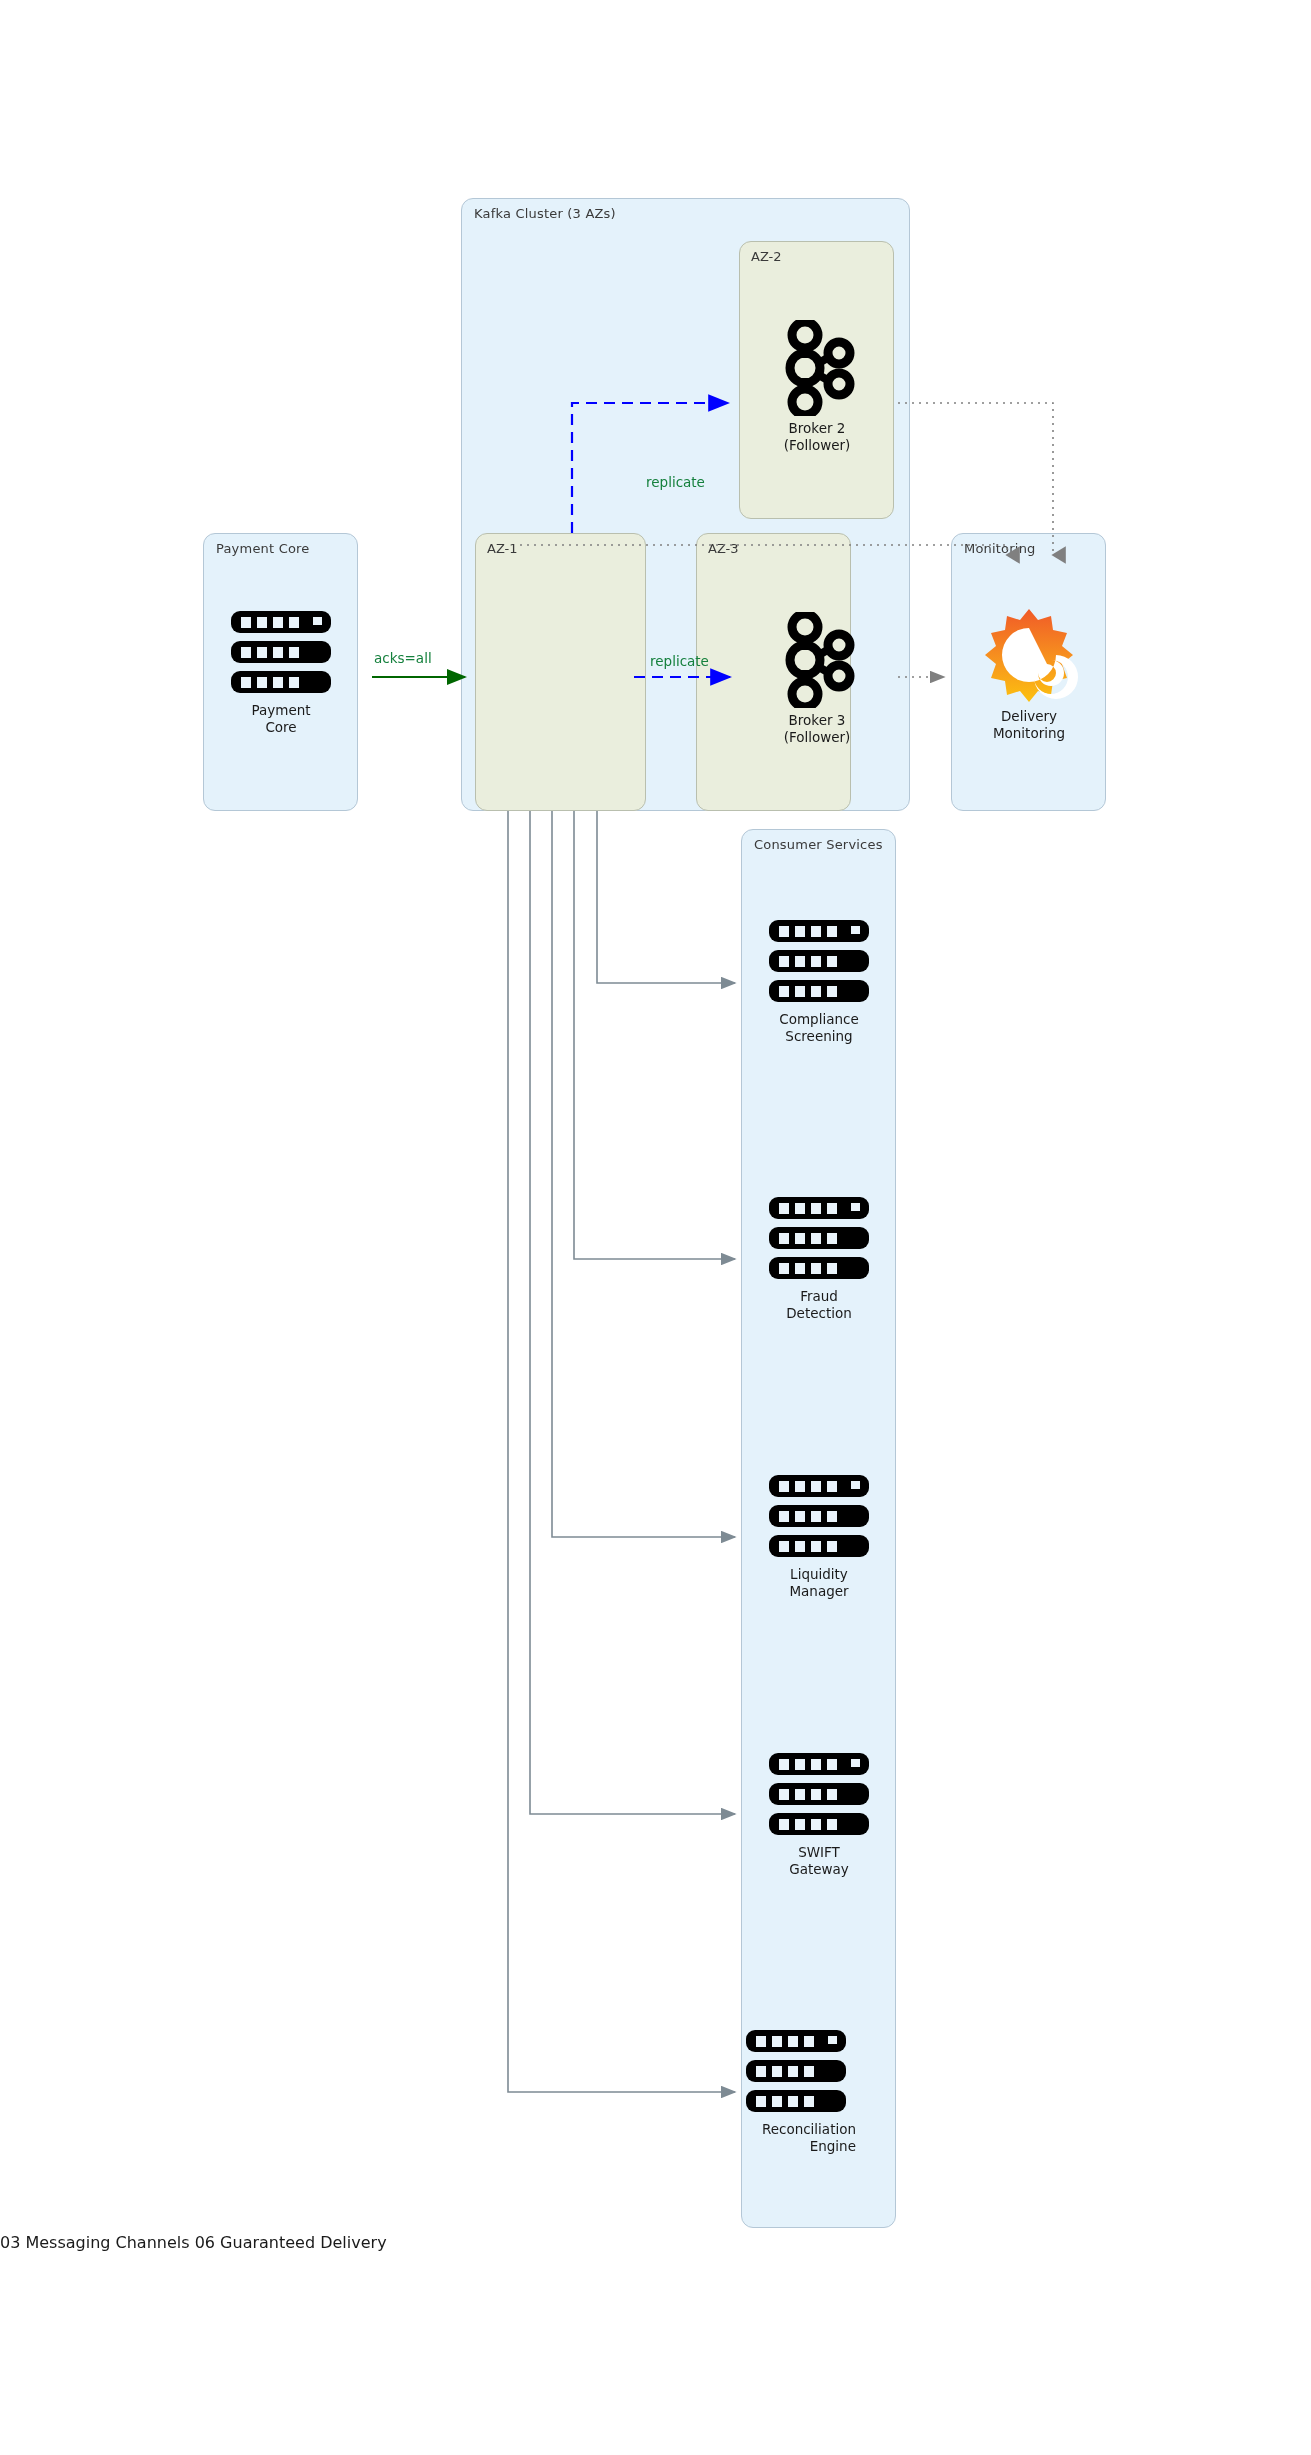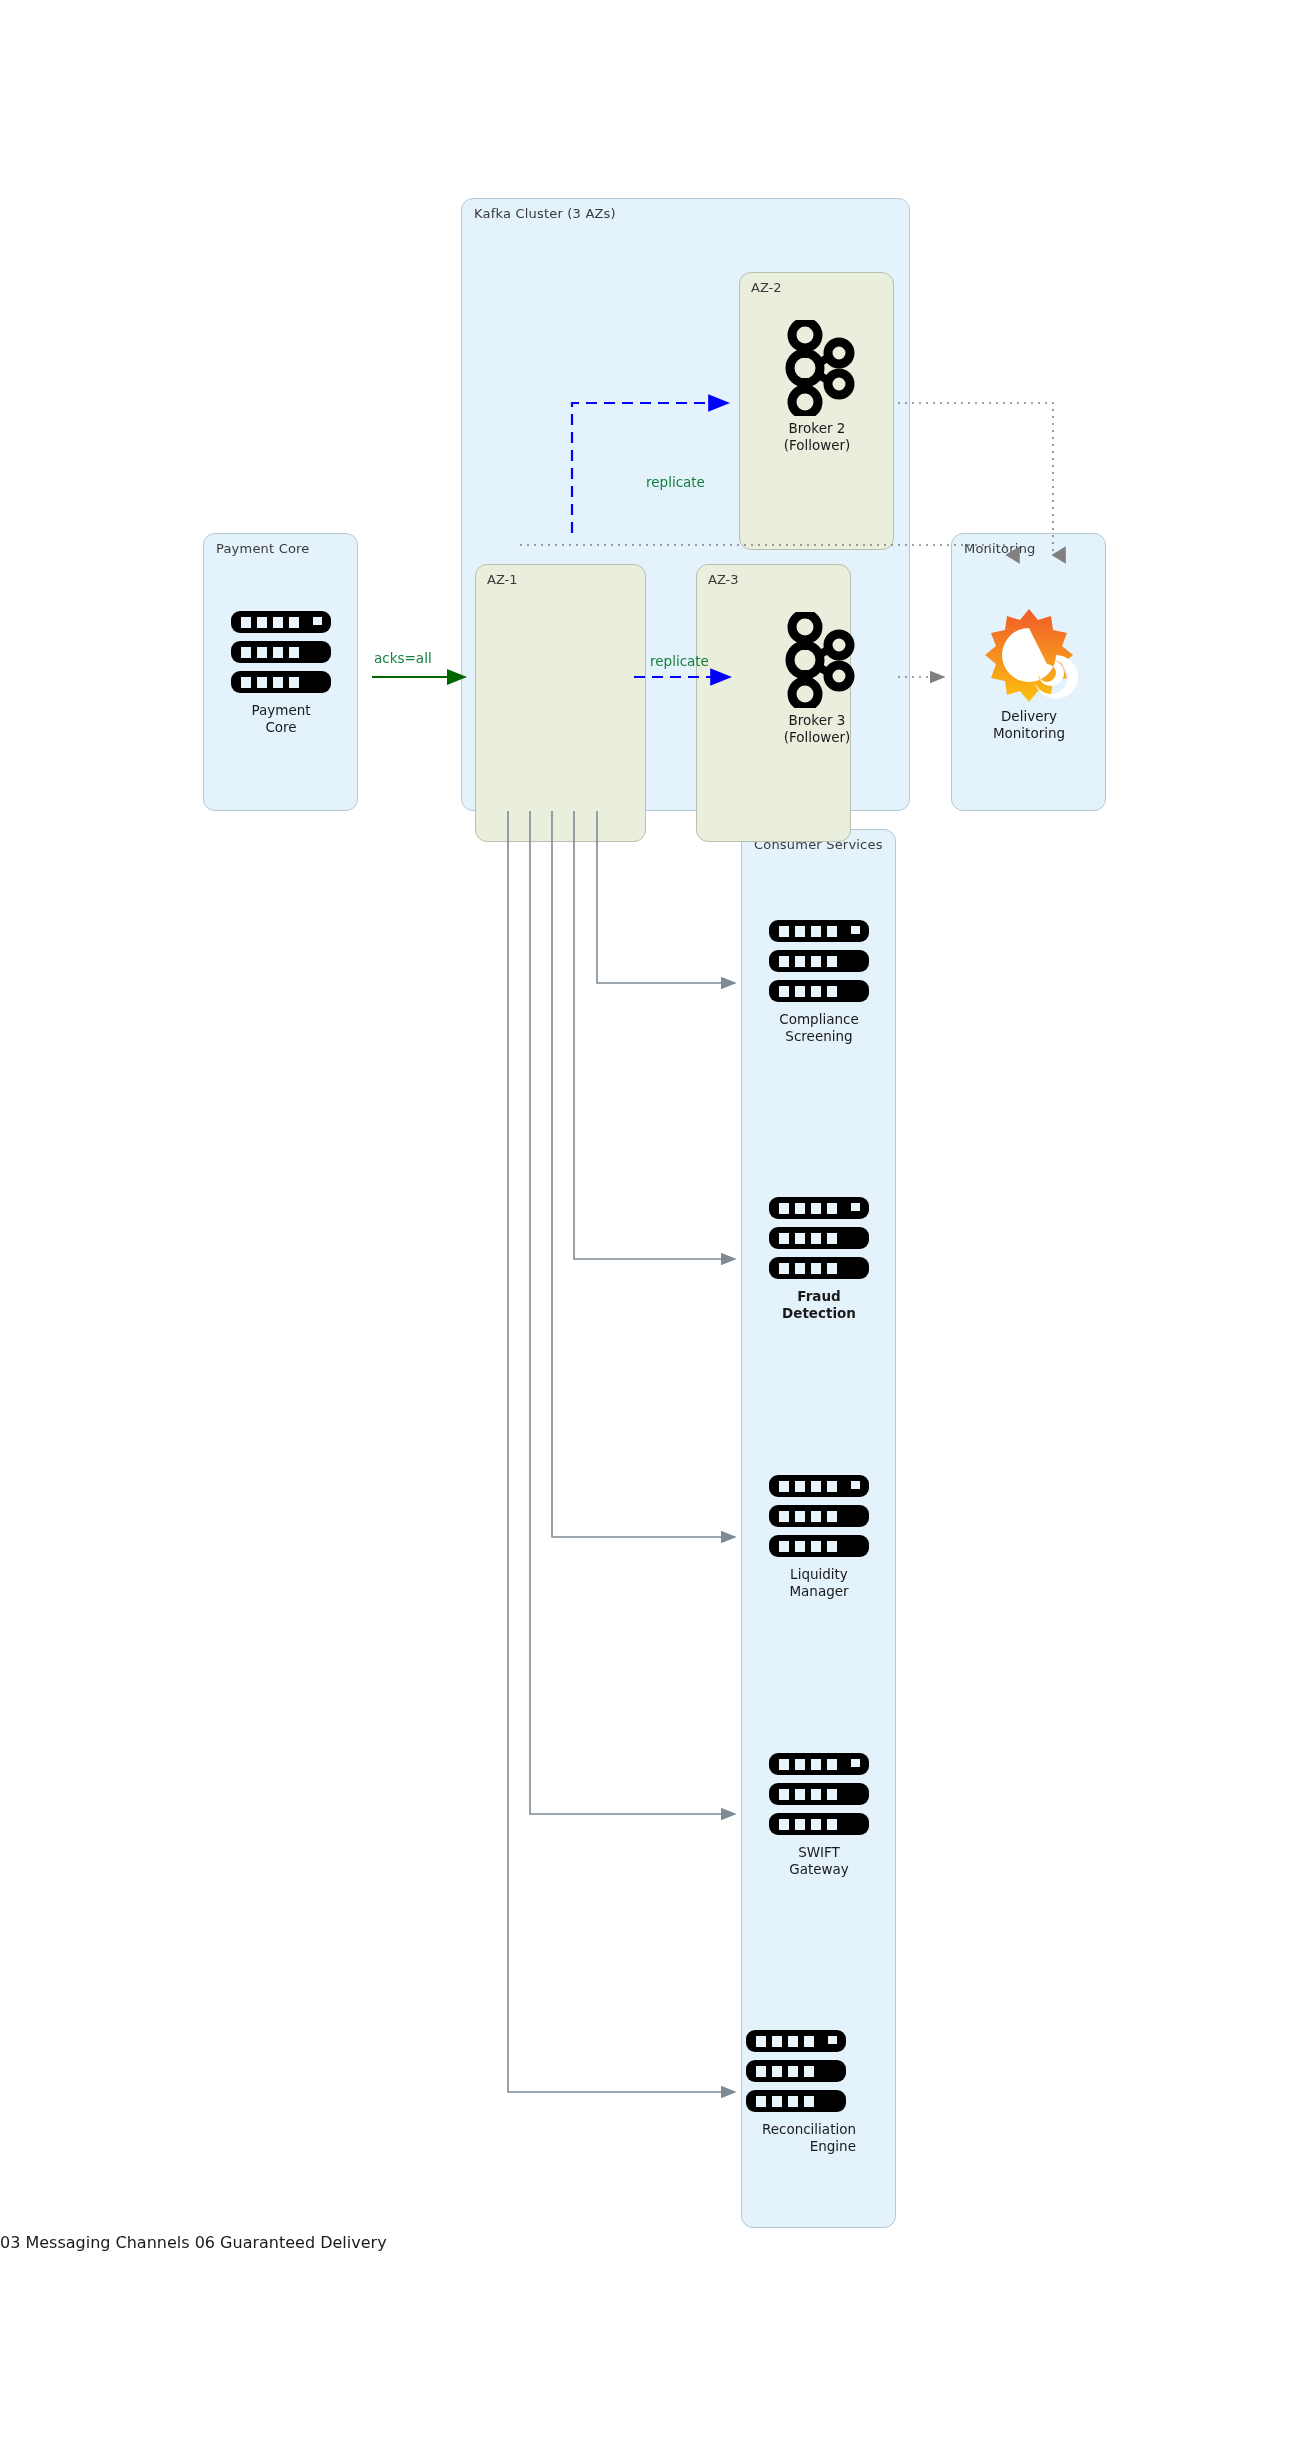--- a/index.html
+++ b/index.html
@@ -40,21 +40,20 @@
     color: #3a3a3a;
     letter-spacing: .2px;
     white-space: nowrap;
   }
   .az-box {
     position: absolute;
     border: 1px solid #b9bfae;
     border-radius: 12px;
     background: #eaeedd;
     box-sizing: border-box;
-    margin-top: 31px;
   }
   .az-title {
     position: absolute;
     left: 11px;
     top: 7px;
     font-size: 13px;
     color: #3a3a3a;
     white-space: nowrap;
   }
   .node {
@@ -286,21 +285,21 @@
         <rect x="12" y="68" width="10" height="11" fill="#eaf4fb"></rect>
         <rect x="28" y="68" width="10" height="11" fill="#eaf4fb"></rect>
         <rect x="44" y="68" width="10" height="11" fill="#eaf4fb"></rect>
         <rect x="60" y="68" width="10" height="11" fill="#eaf4fb"></rect>
       </svg>
     </div>
     <div class="node-caption">Compliance
 Screening</div>
   </div>
 
-  <div class="node" style="left:759px; top:1192px;font-weight:bold;">
+  <div class="node" style="left:759px; top:1192px;">
     <div class="icon-wrap server">
       <svg width="104" height="86" viewBox="0 0 104 86">
         <rect x="2" y="2" width="100" height="22" rx="9" fill="#000"></rect>
         <rect x="12" y="8" width="10" height="11" fill="#eaf4fb"></rect>
         <rect x="28" y="8" width="10" height="11" fill="#eaf4fb"></rect>
         <rect x="44" y="8" width="10" height="11" fill="#eaf4fb"></rect>
         <rect x="60" y="8" width="10" height="11" fill="#eaf4fb"></rect>
         <rect x="84" y="8" width="9" height="8" fill="#eaf4fb"></rect>
         <rect x="2" y="32" width="100" height="22" rx="9" fill="#000"></rect>
         <rect x="12" y="38" width="10" height="11" fill="#eaf4fb"></rect>

